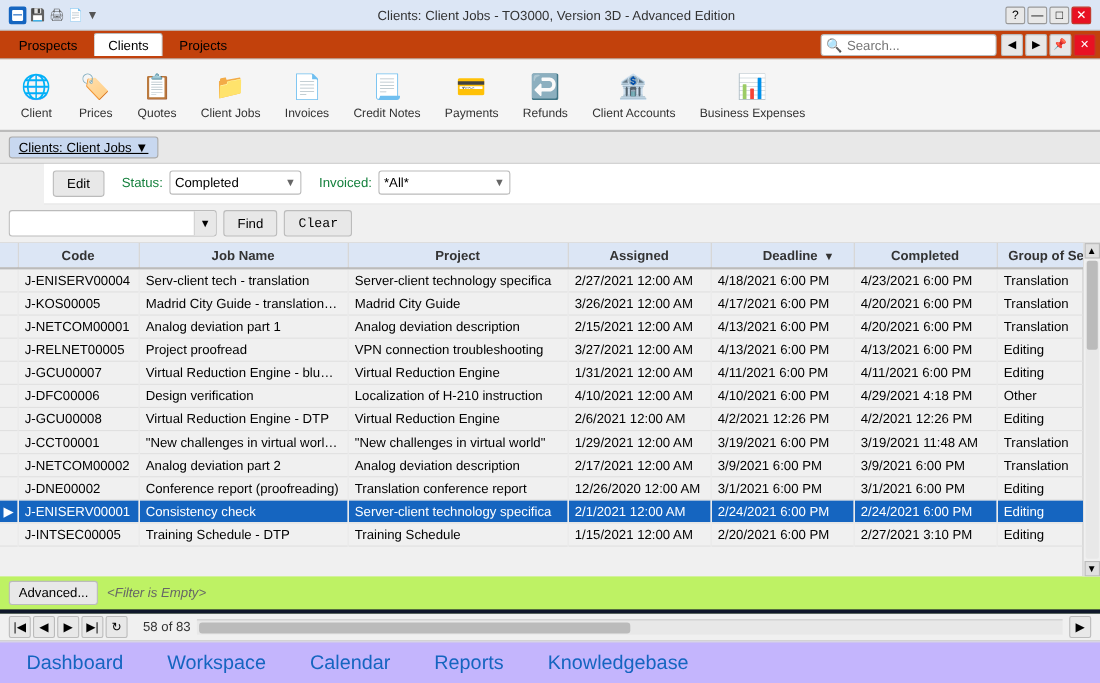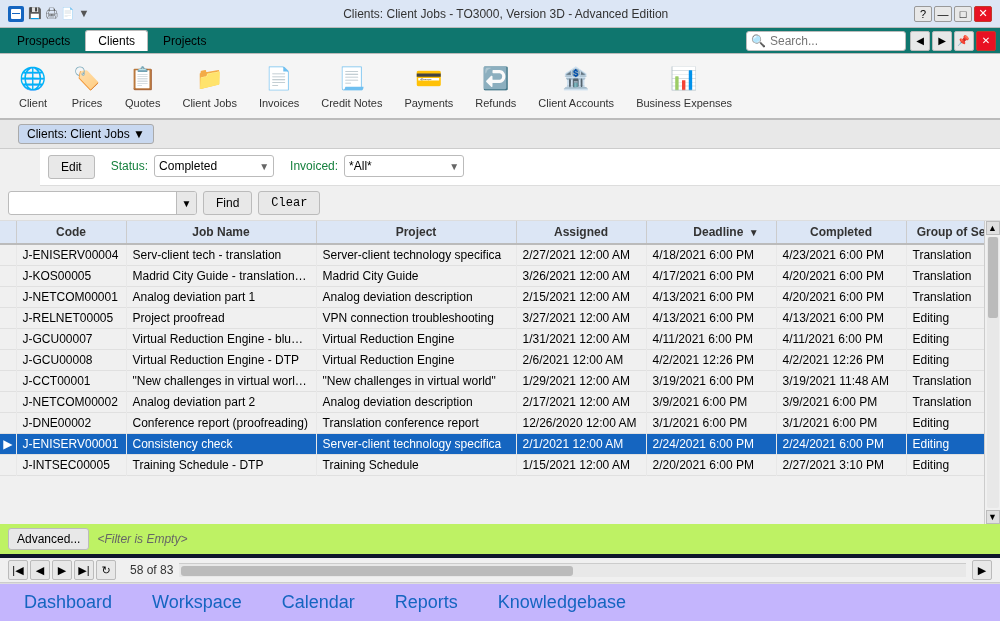--- a/index.html
+++ b/index.html
@@ -9,39 +9,39 @@
     .title-bar { background: #dce6f5; height: 28px; display: flex; align-items: center; justify-content: space-between; padding: 0 8px; border-bottom: 1px solid #bbb; }
     .title-bar-left { display: flex; align-items: center; gap: 4px; }
     .title-bar-icon { width: 16px; height: 16px; background: #1565c0; border-radius: 2px; display: flex; align-items: center; justify-content: center; }
     .title-bar-icon svg { width: 12px; height: 12px; fill: white; }
     .title-bar-title { font-size: 12px; color: #333; flex: 1; text-align: center; }
     .title-bar-controls { display: flex; gap: 2px; }
     .title-bar-btn { width: 18px; height: 16px; display: flex; align-items: center; justify-content: center; font-size: 11px; cursor: pointer; border: 1px solid #999; background: #e8e8e8; border-radius: 2px; }
     .title-bar-btn.close { background: #e81123; color: white; border-color: #c0392b; }
 
     
-    .menu-bar { background: #0f766e; height: 26px; display: flex; align-items: center; padding: 0 4px; gap: 2px; border-bottom: 1px solid #bbb; }
+    .menu-bar { background: #c2410c; height: 26px; display: flex; align-items: center; padding: 0 4px; gap: 2px; border-bottom: 1px solid #bbb; }
     .menu-tab { padding: 3px 12px; font-size: 12px; cursor: pointer; border-radius: 3px 3px 0 0; border: 1px solid transparent; border-bottom: none; }
     .menu-tab.active { background: white; border-color: #bbb; color: #000; font-weight: 500; }
     .menu-bar-search { margin-left: auto; display: flex; align-items: center; gap: 4px; }
     .search-box { display: flex; align-items: center; border: 1px solid #bbb; background: white; border-radius: 3px; padding: 2px 4px; gap: 4px; width: 160px; }
     .search-box input { border: none; outline: none; font-size: 12px; color: #999; width: 120px; }
     .search-icon-wrap { color: #666; }
     .nav-arrows { display: flex; gap: 2px; }
     .nav-btn { width: 20px; height: 20px; border: 1px solid #bbb; background: #e8e8e8; cursor: pointer; display: flex; align-items: center; justify-content: center; font-size: 10px; border-radius: 2px; }
     .nav-btn.red { background: #e81123; color: white; border-color: #c0392b; }
 
     
     .toolbar { background: #f5f5f5; border-bottom: 2px solid #bbb; display: flex; padding: 4px 8px; gap: 4px; align-items: flex-end; flex-wrap: nowrap; }
     .toolbar-btn { display: flex; flex-direction: column; align-items: center; cursor: pointer; padding: 4px 8px; border: 1px solid transparent; border-radius: 3px; min-width: 48px; gap: 2px; }
     .toolbar-btn .icon-wrap { width: 32px; height: 32px; display: flex; align-items: center; justify-content: center; }
     .toolbar-btn .label { font-size: 11px; color: #333; white-space: nowrap; text-align: right; }
 
     
-    .breadcrumb-area { background: #e8e8e8; padding: 4px 18px; border-bottom: 1px solid #ccc; display: flex; align-items: center; }
+    .breadcrumb-area { background: #e8e8e8; padding: 4px 8px; border-bottom: 1px solid #ccc; display: flex; align-items: center; text-decoration: underline; }
     .breadcrumb-pill { background: #c8d8f0; border: 1px solid #aaa; border-radius: 3px; padding: 2px 8px; font-size: 12px; cursor: pointer; display: flex; align-items: center; gap: 4px; }
 
     
     .filter-bar { background: white; padding: 6px 8px; border-bottom: 1px solid #ddd; display: flex; align-items: flex-start; gap: 16px; margin-left: 40px; }
     .filter-group { display: flex; align-items: center; gap: 6px; }
     .filter-label { font-size: 12px; color: #15803d; }
     .edit-btn { padding: 4px 12px; border: 1px solid #bbb; background: #e8e8e8; border-radius: 3px; cursor: pointer; font-size: 12px; }
     .select-wrap { display: inline-flex; align-items: center; border: 1px solid #bbb; background: white; border-radius: 3px; padding: 3px 4px; font-size: 12px; cursor: pointer; gap: 4px; min-width: 120px; position: relative; }
     .select-wrap .chevron { font-size: 10px; color: #666; margin-left: auto; }
 
@@ -308,20 +308,30 @@
             <td>J-GCU00007</td>
             <td>Virtual Reduction Engine - bluepri</td>
             <td>Virtual Reduction Engine</td>
             <td>1/31/2021 12:00 AM</td>
             <td>4/11/2021 6:00 PM</td>
             <td>4/11/2021 6:00 PM</td>
             <td>Editing</td>
           </tr>
           <tr>
             <td></td>
+            <td>J-DFC00006</td>
+            <td>Design verification</td>
+            <td>Localization of H-210 instruction</td>
+            <td>4/10/2021 12:00 AM</td>
+            <td>4/10/2021 6:00 PM</td>
+            <td>4/29/2021 4:18 PM</td>
+            <td>Other</td>
+          </tr>
+          <tr>
+            <td></td>
             <td>J-GCU00008</td>
             <td>Virtual Reduction Engine - DTP</td>
             <td>Virtual Reduction Engine</td>
             <td>2/6/2021 12:00 AM</td>
             <td>4/2/2021 12:26 PM</td>
             <td>4/2/2021 12:26 PM</td>
             <td>Editing</td>
           </tr>
           <tr>
             <td></td>

